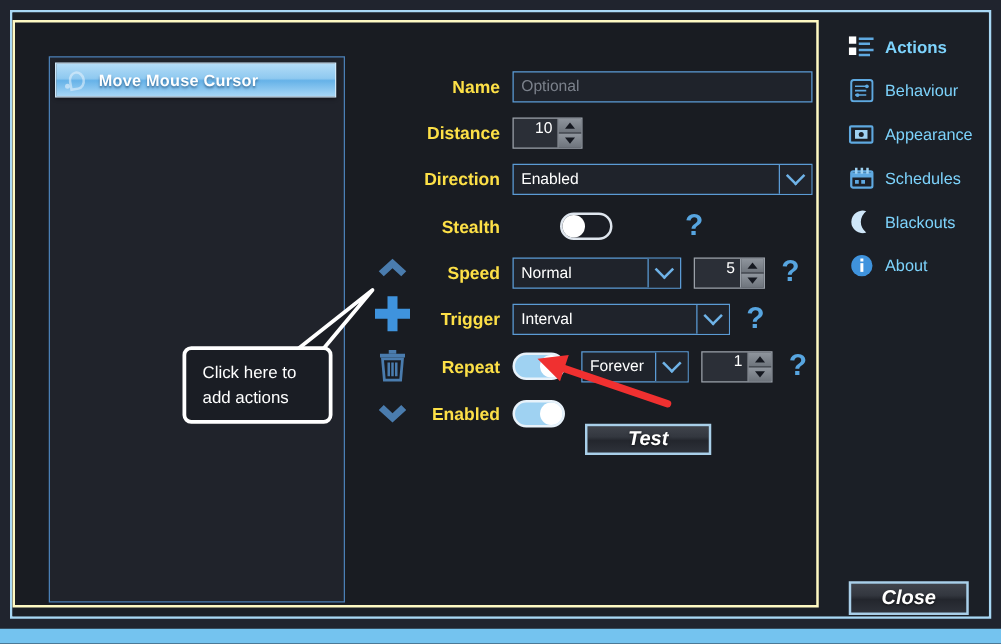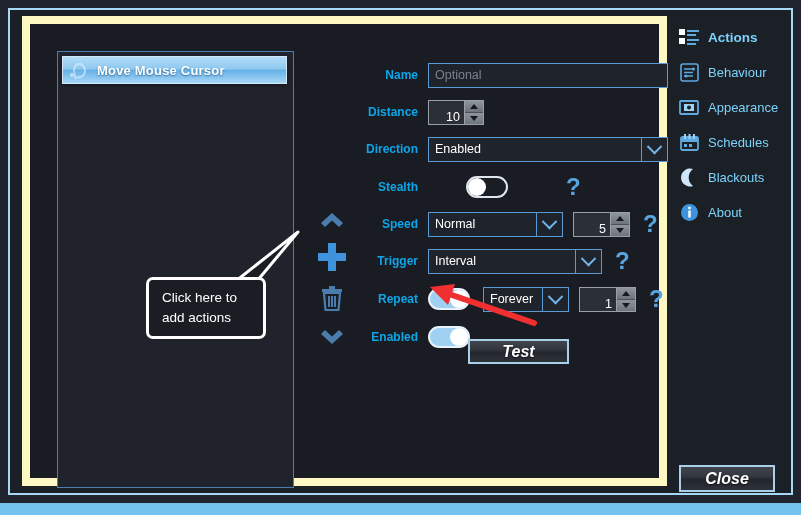--- a/index.html
+++ b/index.html
@@ -33,24 +33,24 @@
     box-sizing: border-box;
   }
   .window-inner {
     position: absolute;
     left: 0; top: 0; right: 0; bottom: 0;
     background: #1b1f26;
   }
   
   .main-panel {
     position: absolute;
-    left: 12px; top: 6px;
+    left: 0; top: 6px;
     width: 645px; height: 470px;
     background: #191c22;
-    border: 8px solid #fef9c3;
+    border: 2px solid #fef9c3;
     box-sizing: border-box;
   }
   
   .list-panel {
     position: absolute;
     left: 27px; top: 27px;
     width: 237px; height: 437px;
     background: #20232b;
     border: 1px solid #4a7fb5;
     box-sizing: border-box;
@@ -118,22 +118,22 @@
   }
   .row {
     position: absolute;
     left: 0;
     width: 325px; height: 30px;
     display: flex; align-items: center;
   }
   .lbl {
     width: 78px;
     text-align: right;
-    color: #0ea5e9;
-    font-size: 12px;
+    color: #fde047;
+    font-size: 14px;
     font-weight: bold;
     padding-right: 10px;
     box-sizing: border-box;
     white-space: nowrap;
   }
   
   .txt {
     height: 25px;
     background: #1f232b;
     border: 1px solid #5b9bd5;
@@ -175,21 +175,21 @@
     border-bottom: 2px solid #6fb3e8;
     transform: rotate(45deg) translate(-2px,-2px);
   }
 
   
   .spin {
     height: 25px;
     background: #2b2f37;
     border: 1px solid #9aa0a8;
     box-sizing: border-box;
-    display: flex; align-items: flex-end;
+    display: flex; align-items: flex-start;
   }
   .spin-val {
     flex: 1;
     text-align: right;
     color: #ffffff;
     font-size: 12.5px;
     padding-right: 4px;
   }
   .spin-btns {
     width: 18px; height: 23px;

